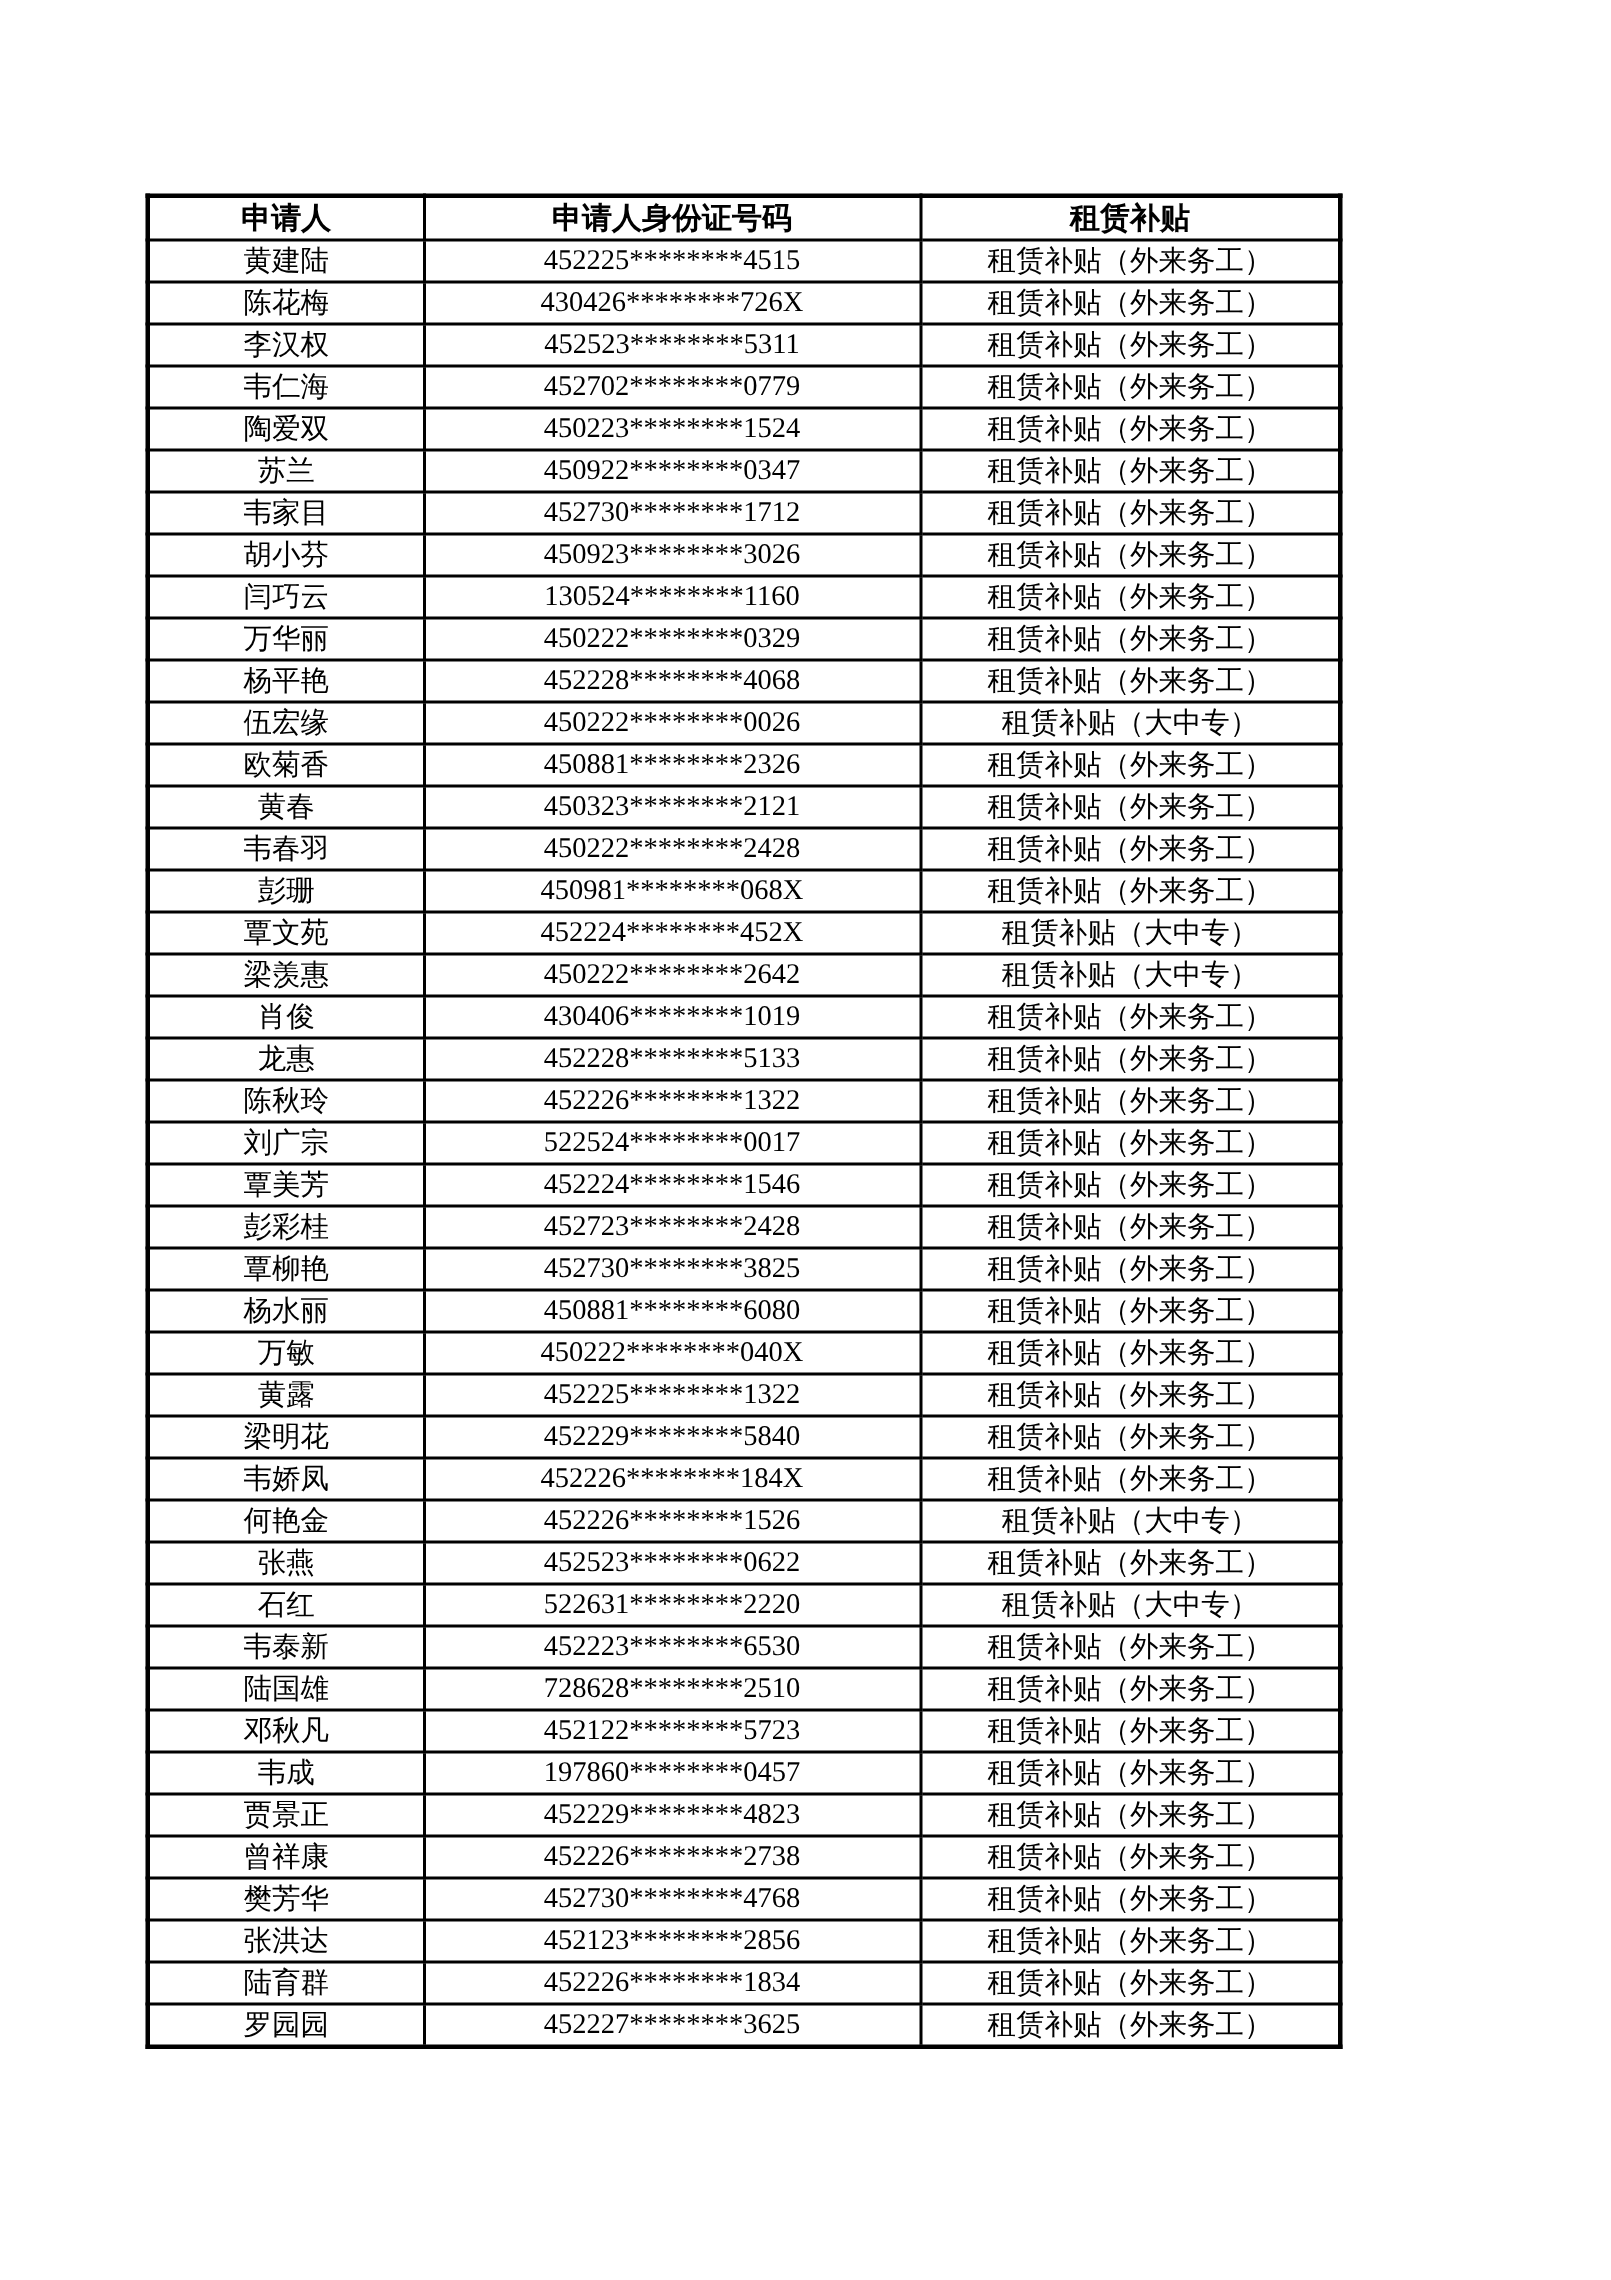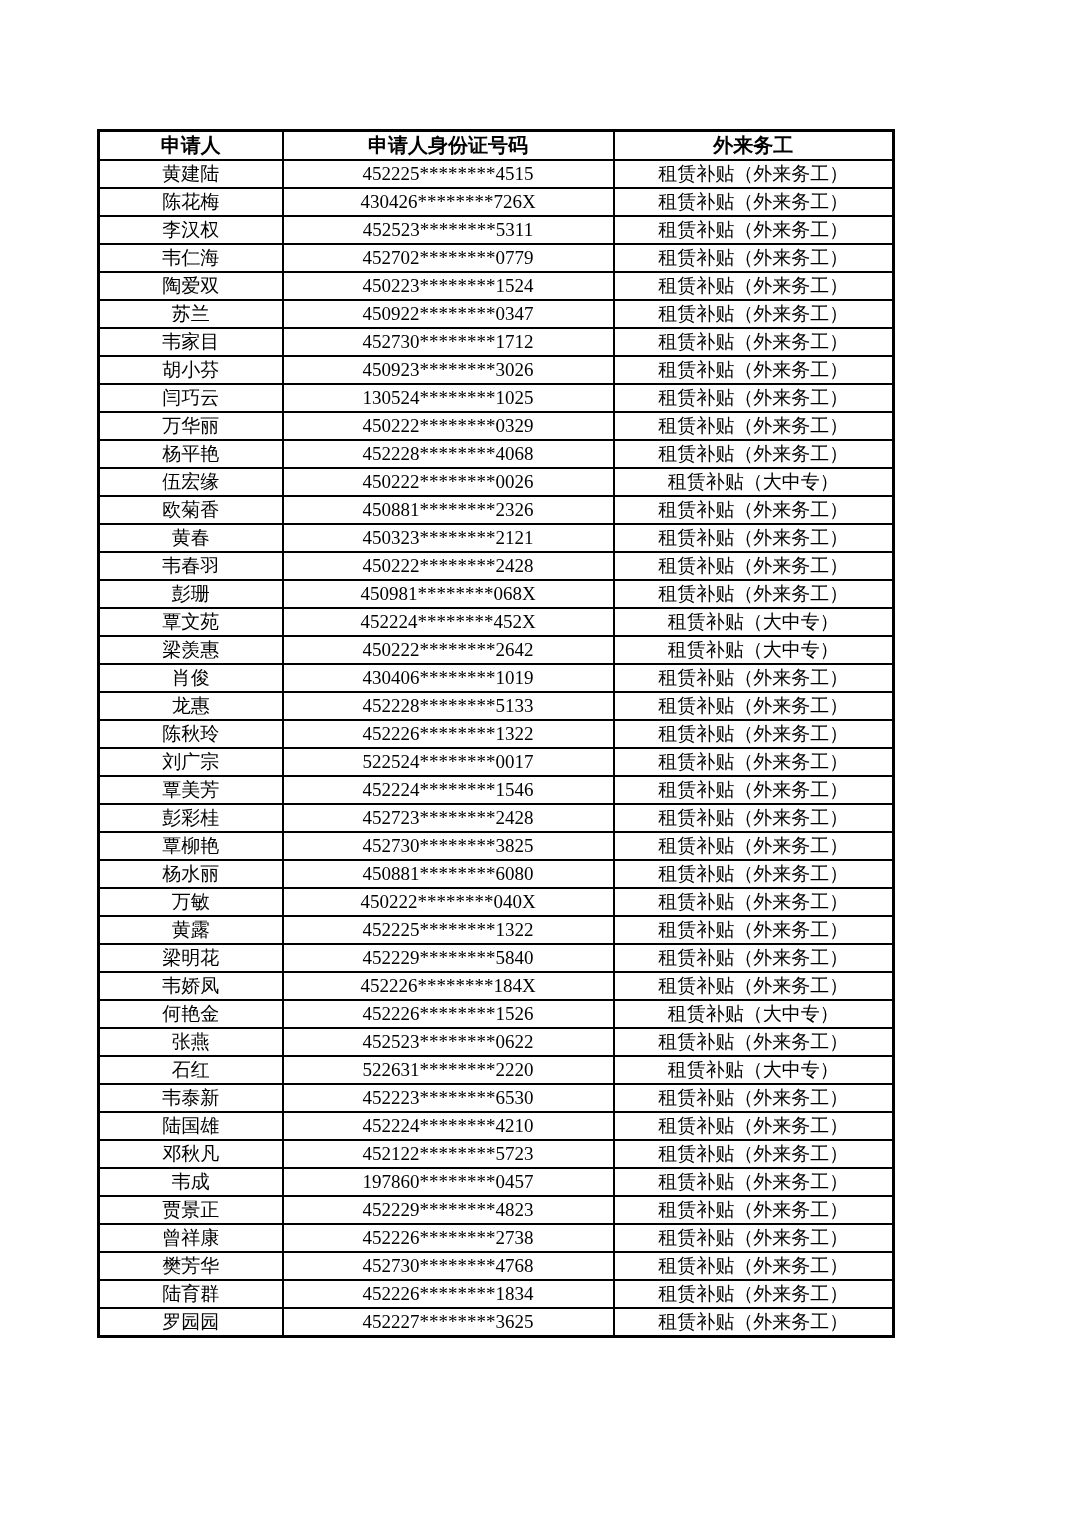--- a/index.html
+++ b/index.html
@@ -59,21 +59,21 @@
   <table class="applicants-table">
     <colgroup>
       <col class="col-name">
       <col class="col-idnumber">
       <col class="col-category">
     </colgroup>
     <thead>
       <tr>
         <th>申请人</th>
         <th>申请人身份证号码</th>
-        <th>外来务工</th>
+        <th>租赁补贴</th>
       </tr>
     </thead>
     <tbody id="table-body">
         <tr>
           <td>黄建陆</td>
           <td>452225********4515</td>
           <td>租赁补贴（外来务工）</td>
         </tr>
         <tr>
           <td>陈花梅</td>
@@ -105,21 +105,21 @@
           <td>452730********1712</td>
           <td>租赁补贴（外来务工）</td>
         </tr>
         <tr>
           <td>胡小芬</td>
           <td>450923********3026</td>
           <td>租赁补贴（外来务工）</td>
         </tr>
         <tr>
           <td>闫巧云</td>
-          <td>130524********1025</td>
+          <td>130524********1160</td>
           <td>租赁补贴（外来务工）</td>
         </tr>
         <tr>
           <td>万华丽</td>
           <td>450222********0329</td>
           <td>租赁补贴（外来务工）</td>
         </tr>
         <tr>
           <td>杨平艳</td>
           <td>452228********4068</td>
@@ -235,21 +235,21 @@
           <td>522631********2220</td>
           <td>租赁补贴（大中专）</td>
         </tr>
         <tr>
           <td>韦泰新</td>
           <td>452223********6530</td>
           <td>租赁补贴（外来务工）</td>
         </tr>
         <tr>
           <td>陆国雄</td>
-          <td>452224********4210</td>
+          <td>728628********2510</td>
           <td>租赁补贴（外来务工）</td>
         </tr>
         <tr>
           <td>邓秋凡</td>
           <td>452122********5723</td>
           <td>租赁补贴（外来务工）</td>
         </tr>
         <tr>
           <td>韦成</td>
           <td>197860********0457</td>
@@ -261,20 +261,25 @@
           <td>租赁补贴（外来务工）</td>
         </tr>
         <tr>
           <td>曾祥康</td>
           <td>452226********2738</td>
           <td>租赁补贴（外来务工）</td>
         </tr>
         <tr>
           <td>樊芳华</td>
           <td>452730********4768</td>
+          <td>租赁补贴（外来务工）</td>
+        </tr>
+        <tr>
+          <td>张洪达</td>
+          <td>452123********2856</td>
           <td>租赁补贴（外来务工）</td>
         </tr>
         <tr>
           <td>陆育群</td>
           <td>452226********1834</td>
           <td>租赁补贴（外来务工）</td>
         </tr>
         <tr>
           <td>罗园园</td>
           <td>452227********3625</td>

